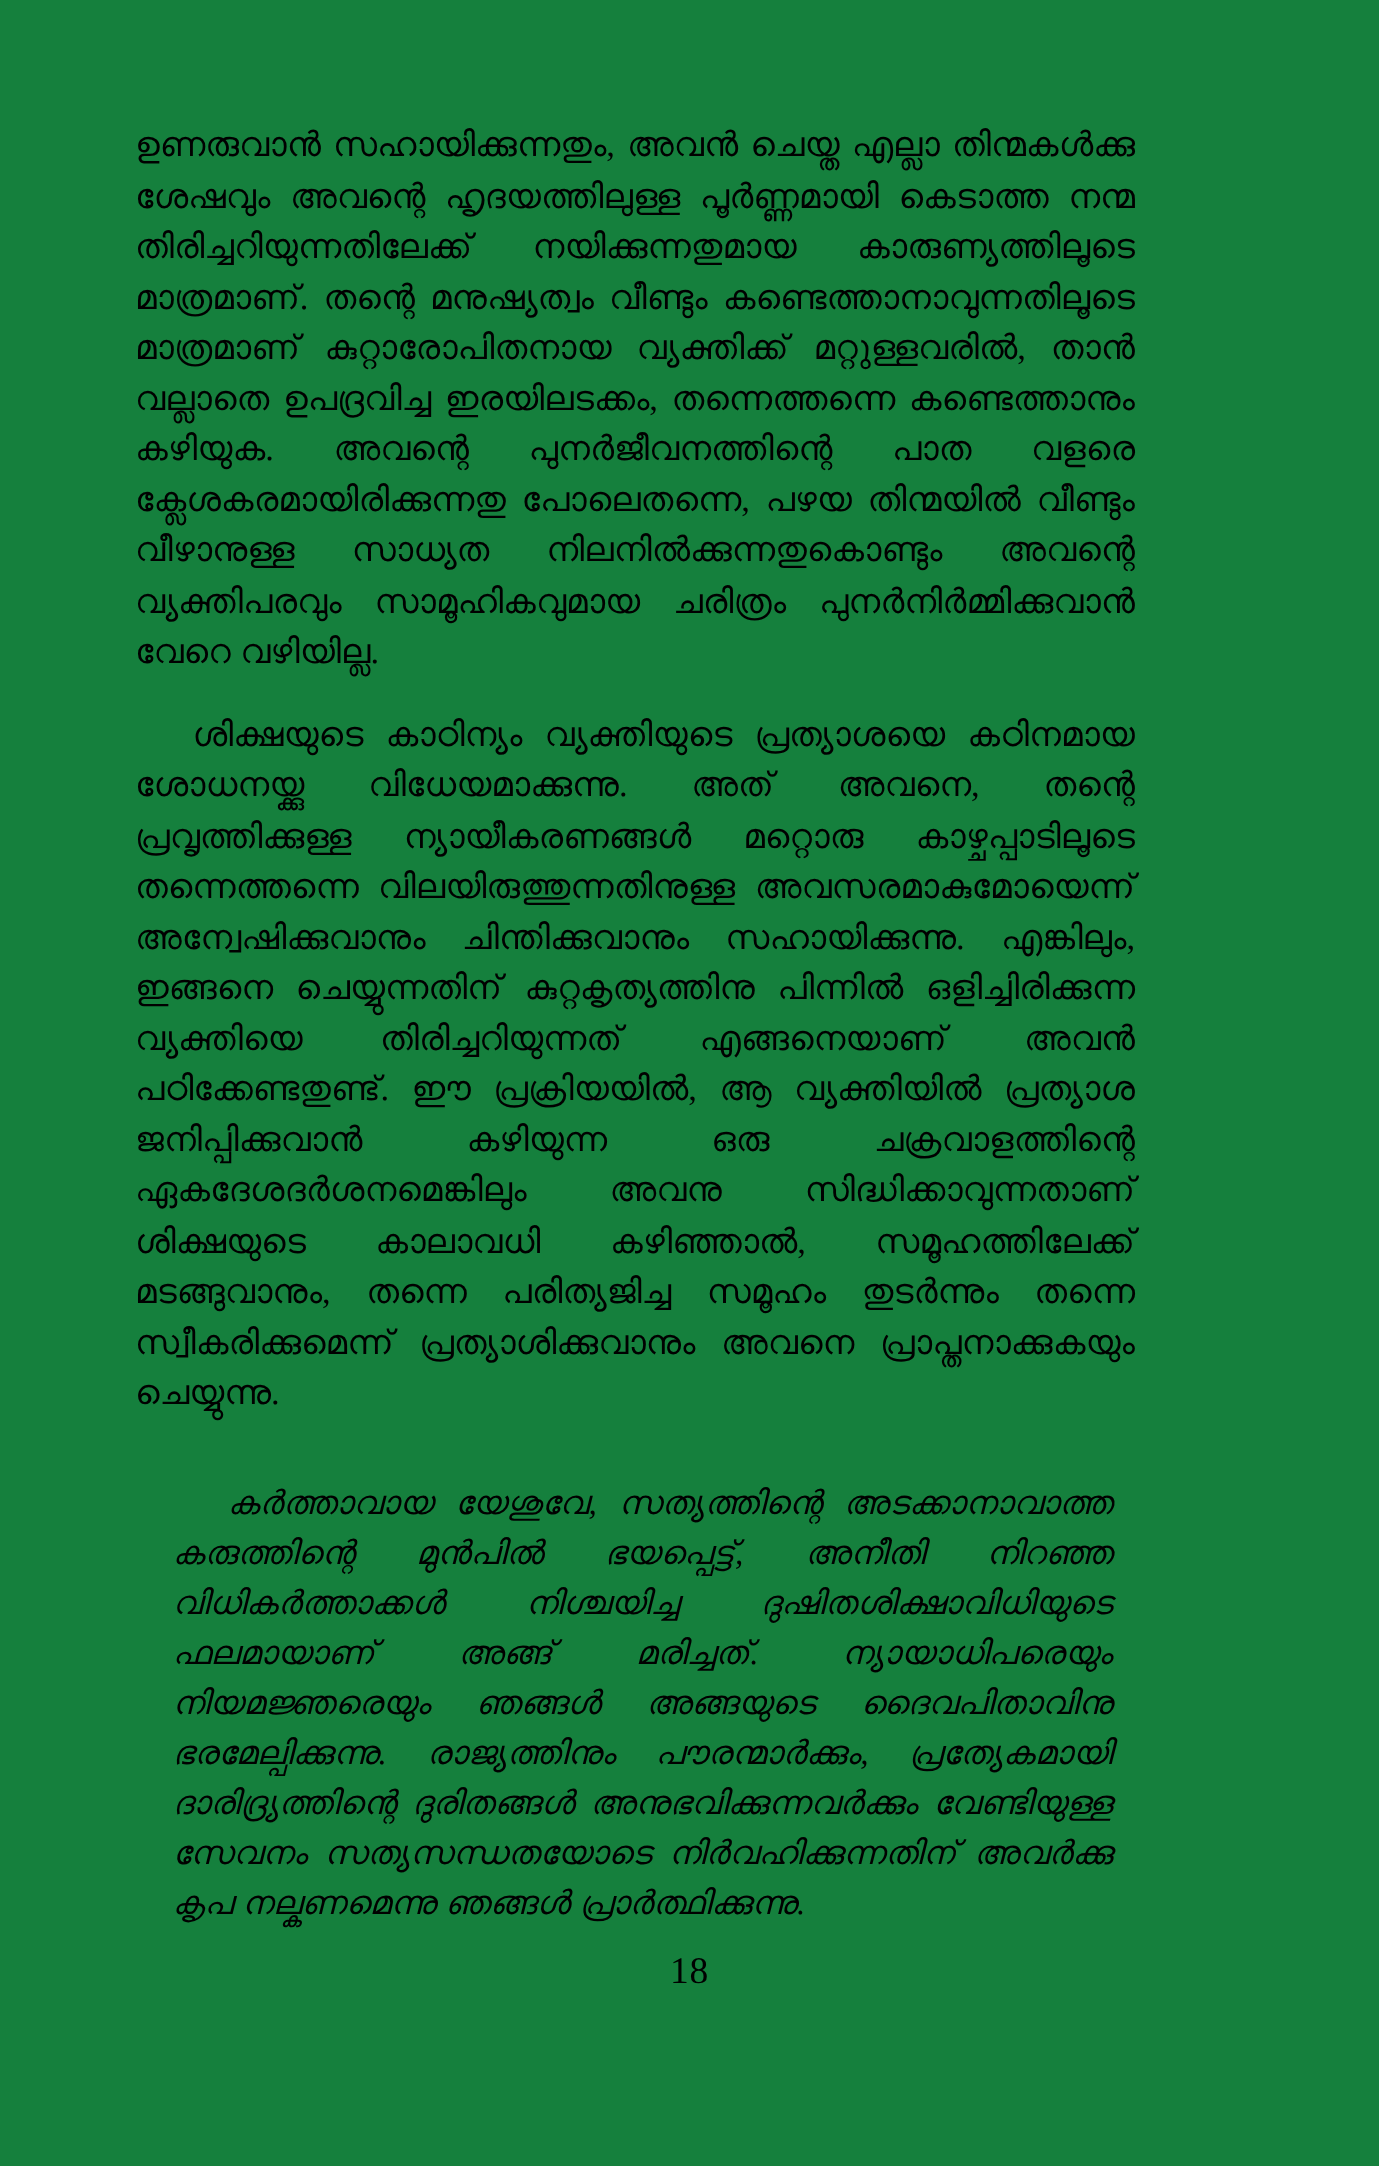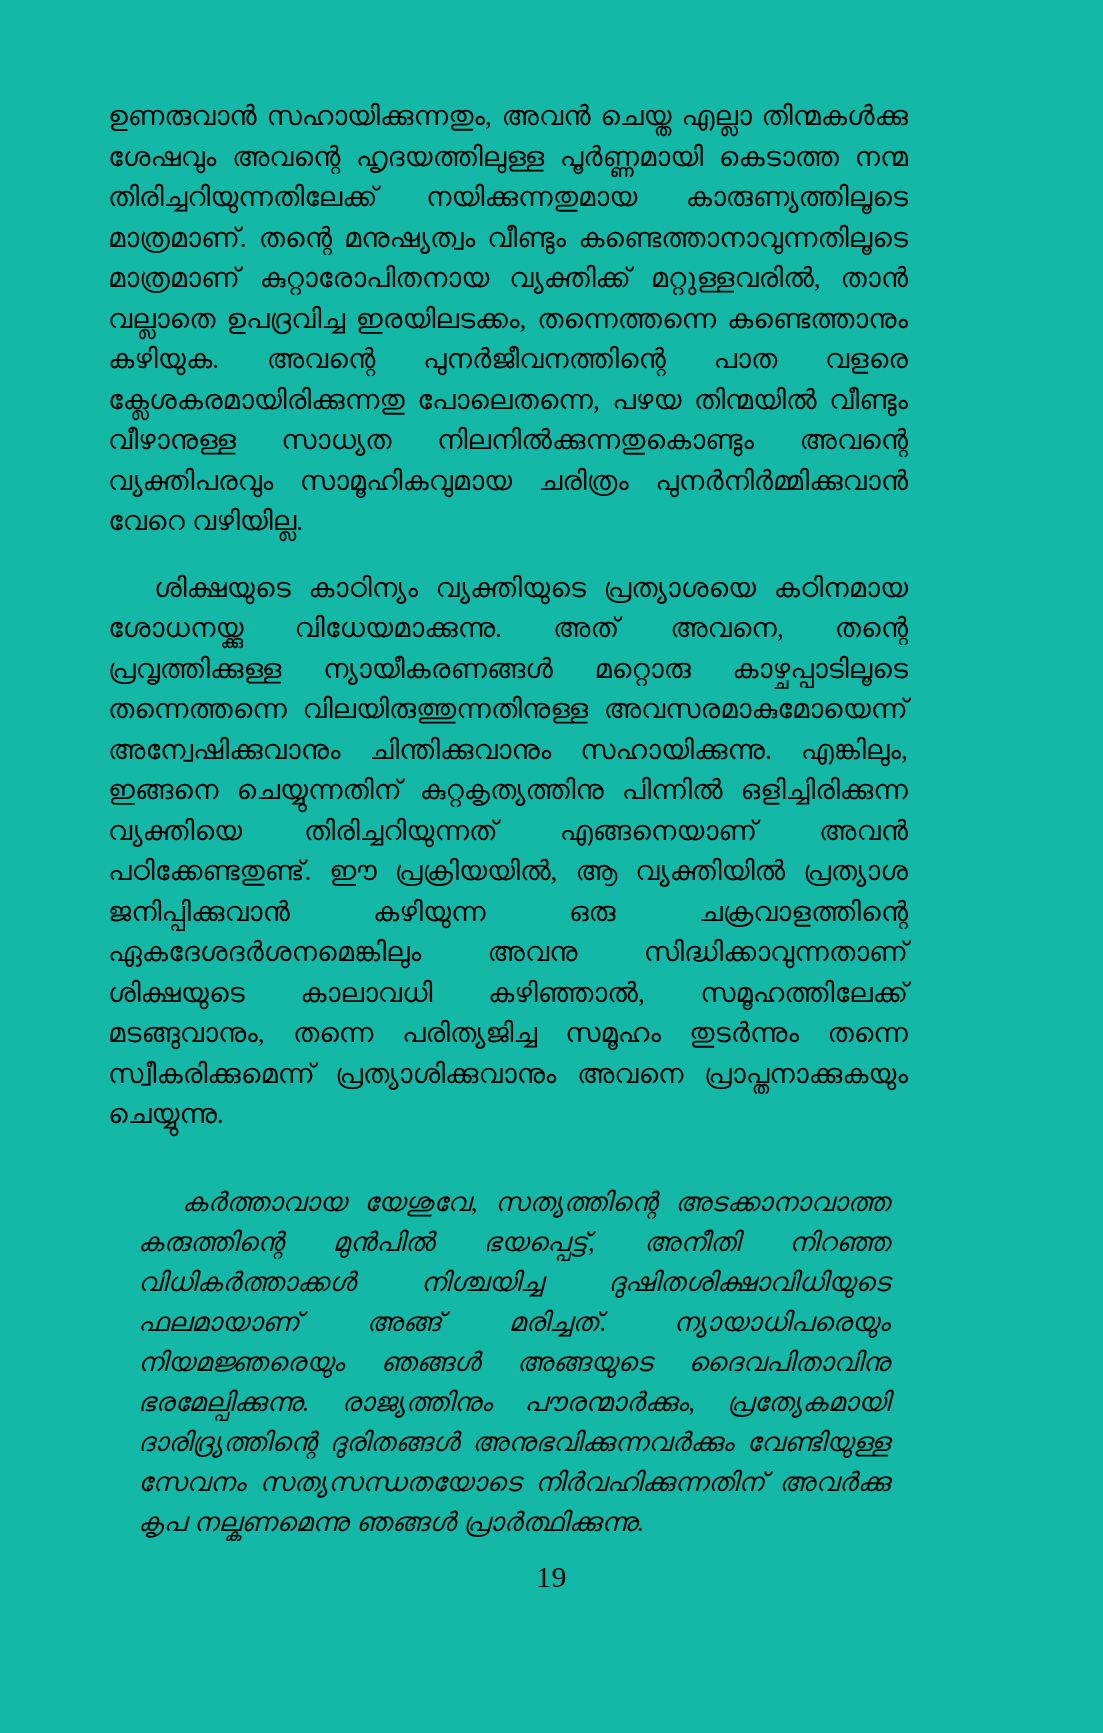--- a/index.html
+++ b/index.html
@@ -10,21 +10,21 @@
   }
   body {
     font-family: "Liberation Serif", "DejaVu Serif", serif;
     color: #000000;
   }
   #page {
     position: relative;
     width: 1103px;
     height: 1733px;
     margin: 0 auto;
-    background: #14b8a6;
+    background: #15803d;
     box-sizing: border-box;
     overflow: hidden;
   }
   #content {
     position: absolute;
     left: 108px;
     top: 96px;
     width: 800px;
   }
   .para {
@@ -83,15 +83,15 @@
 
     <p class="para" id="para-1">ഉണരുവാൻ സഹായിക്കുന്നതും, അവൻ ചെയ്ത എല്ലാ തിന്മകൾക്കു ശേഷവും അവന്റെ ഹൃദയത്തിലുള്ള പൂർണ്ണമായി കെടാത്ത നന്മ തിരിച്ചറിയുന്നതിലേക്ക് നയിക്കുന്നതുമായ കാരുണ്യത്തിലൂടെ മാത്രമാണ്. തന്റെ മനുഷ്യത്വം വീണ്ടും കണ്ടെത്താനാവുന്നതിലൂടെ മാത്രമാണ് കുറ്റാരോപിതനായ വ്യക്തിക്ക് മറ്റുള്ളവരിൽ, താൻ വല്ലാതെ ഉപദ്രവിച്ച ഇരയിലടക്കം, തന്നെത്തന്നെ കണ്ടെത്താനും കഴിയുക. അവന്റെ പുനർജീവനത്തിന്റെ പാത വളരെ ക്ലേശകരമായിരിക്കുന്നതു പോലെതന്നെ, പഴയ തിന്മയിൽ വീണ്ടും വീഴാനുള്ള സാധ്യത നിലനിൽക്കുന്നതുകൊണ്ടും അവന്റെ വ്യക്തിപരവും സാമൂഹികവുമായ ചരിത്രം പുനർനിർമ്മിക്കുവാൻ വേറെ വഴിയില്ല.</p>
 
     <p class="para indent" id="para-2">ശിക്ഷയുടെ കാഠിന്യം വ്യക്തിയുടെ പ്രത്യാശയെ കഠിനമായ ശോധനയ്ക്കു വിധേയമാക്കുന്നു. അത് അവനെ, തന്റെ പ്രവൃത്തിക്കുള്ള ന്യായീകരണങ്ങൾ മറ്റൊരു കാഴ്ചപ്പാടിലൂടെ തന്നെത്തന്നെ വിലയിരുത്തുന്നതിനുള്ള അവസരമാകുമോയെന്ന് അന്വേഷിക്കുവാനും ചിന്തിക്കുവാനും സഹായിക്കുന്നു. എങ്കിലും, ഇങ്ങനെ ചെയ്യുന്നതിന് കുറ്റകൃത്യത്തിനു പിന്നിൽ ഒളിച്ചിരിക്കുന്ന വ്യക്തിയെ തിരിച്ചറിയുന്നത് എങ്ങനെയാണ് അവൻ പഠിക്കേണ്ടതുണ്ട്. ഈ പ്രക്രിയയിൽ, ആ വ്യക്തിയിൽ പ്രത്യാശ ജനിപ്പിക്കുവാൻ കഴിയുന്ന ഒരു ചക്രവാളത്തിന്റെ ഏകദേശദർശനമെങ്കിലും അവനു സിദ്ധിക്കാവുന്നതാണ് ശിക്ഷയുടെ കാലാവധി കഴിഞ്ഞാൽ, സമൂഹത്തിലേക്ക് മടങ്ങുവാനും, തന്നെ പരിത്യജിച്ച സമൂഹം തുടർന്നും തന്നെ സ്വീകരിക്കുമെന്ന് പ്രത്യാശിക്കുവാനും അവനെ പ്രാപ്തനാക്കുകയും ചെയ്യുന്നു.</p>
 
 
     <p class="para" id="para-prayer">കർത്താവായ യേശുവേ, സത്യത്തിന്റെ അടക്കാനാവാത്ത കരുത്തിന്റെ മുൻപിൽ ഭയപ്പെട്ട്, അനീതി നിറഞ്ഞ വിധികർത്താക്കൾ നിശ്ചയിച്ച ദുഷിതശിക്ഷാവിധിയുടെ ഫലമായാണ് അങ്ങ് മരിച്ചത്. ന്യായാധിപരെയും നിയമജ്ഞരെയും ഞങ്ങൾ അങ്ങയുടെ ദൈവപിതാവിനു ഭരമേല്പിക്കുന്നു. രാജ്യത്തിനും പൗരന്മാർക്കും, പ്രത്യേകമായി ദാരിദ്ര്യത്തിന്റെ ദുരിതങ്ങൾ അനുഭവിക്കുന്നവർക്കും വേണ്ടിയുള്ള സേവനം സത്യസന്ധതയോടെ നിർവഹിക്കുന്നതിന് അവർക്കു കൃപ നല്കണമെന്നു ഞങ്ങൾ പ്രാർത്ഥിക്കുന്നു.</p>
 
   </div>
 
-  <div id="page-number">19</div>
+  <div id="page-number">18</div>
 
 </div>
 
 </body></html>

